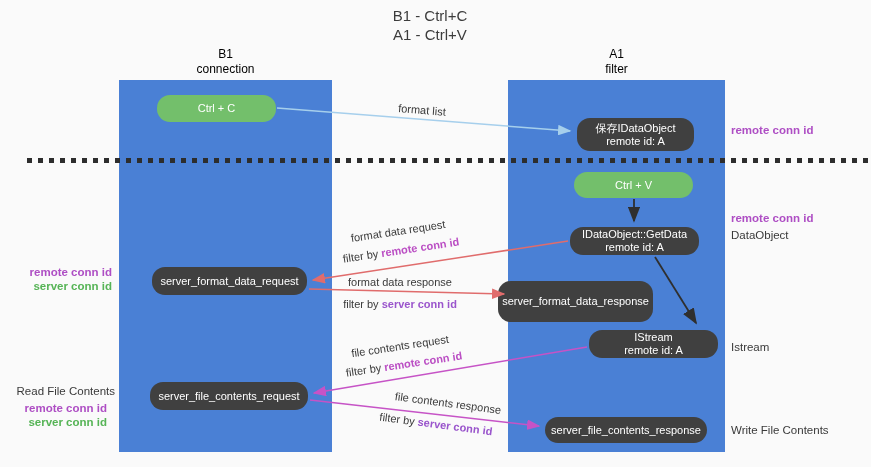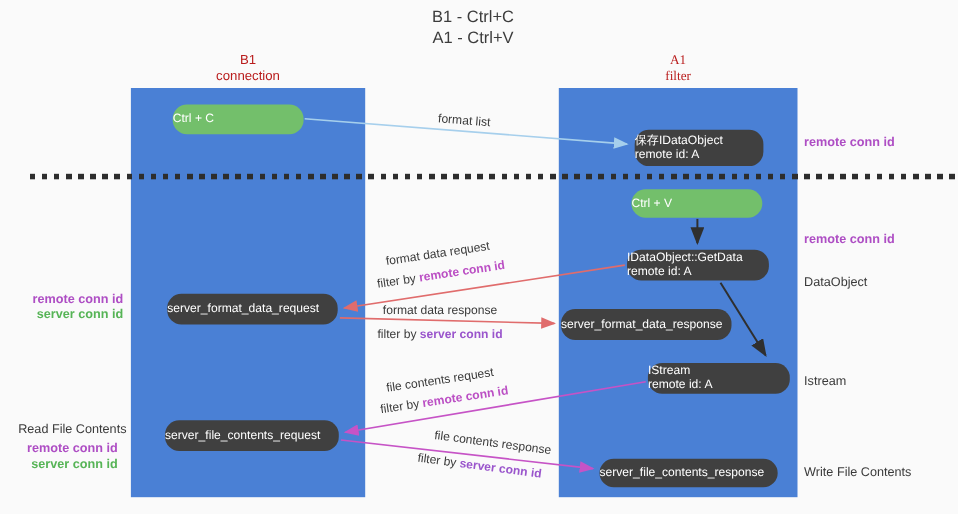--- a/index.html
+++ b/index.html
@@ -9,36 +9,36 @@
     font-family:"Liberation Sans","DejaVu Sans",sans-serif;
     color:#3a3a3a;
     padding-left:32px;
   }
   .title{position:absolute;top:6px;left:0;width:860px;text-align:center;
     font-size:15px;line-height:19px;color:#3c3c3c;}
   .lane{position:absolute;top:80px;height:372px;background:#4a80d5;}
   .lane-b1{left:119px;width:213px;}
   .lane-a1{left:508px;width:217px;}
   .lane-header{position:absolute;top:47px;text-align:center;
-    font-size:12px;line-height:15px;color:#b91c1c;}
+    font-size:12px;line-height:15px;color:#000000;}
   .lane-header.b1{left:119px;width:213px;}
-  .lane-header.a1{left:508px;width:217px;font-family:Liberation Serif, serif;}
+  .lane-header.a1{left:508px;width:217px;}
   .dashes{position:absolute;top:158px;left:27px;width:844px;height:5px;
     background:repeating-linear-gradient(90deg,#2d2d2d 0 5px,transparent 5px 11px);}
-  .box{position:absolute;display:flex;flex-direction:column;align-items:flex-start;
+  .box{position:absolute;display:flex;flex-direction:column;align-items:center;
     justify-content:center;color:#fff;font-size:11px;line-height:13px;
     text-align:center;white-space:nowrap;border-radius:13px;}
   .green{background:#73bf6b;}
   .orange{background:#404040;}
   .b-ctrlc{left:157px;top:95px;width:119px;height:27px;}
   .b-saveobj{left:577px;top:118px;width:117px;height:33px;}
   .b-ctrlv{left:574px;top:172px;width:119px;height:26px;}
   .b-getdata{left:570px;top:227px;width:129px;height:28px;}
   .b-fmtreq{left:152px;top:267px;width:155px;height:28px;}
-  .b-fmtresp{left:510px;top:281px;width:155px;height:28px;}
+  .b-fmtresp{left:498px;top:281px;width:155px;height:41px;}
   .b-istream{left:589px;top:330px;width:129px;height:28px;}
   .b-filereq{left:150px;top:382px;width:158px;height:28px;}
   .b-fileresp{left:545px;top:417px;width:162px;height:26px;}
   .side{position:absolute;font-size:11.5px;line-height:14px;white-space:nowrap;}
   .purple{color:#ae4ec4;font-weight:bold;}
   .greenlbl{color:#56b456;font-weight:bold;}
   .dark{color:#3a3a3a;}
   .right-col{left:731px;}
   .leftlbl{left:0;width:112px;text-align:right;}
   .flow{position:absolute;font-size:11px;white-space:nowrap;color:#3a3a3a;
@@ -143,21 +143,21 @@
     <span>filter by </span><span class="hl-remote">remote conn id</span>
   </div>
 
   <div class="flow" style="left:448px;top:403px;--rot:7.5deg">file contents response</div>
   <div class="flow" style="left:436px;top:424px;--rot:7.5deg">
     <span>filter by </span><span class="hl-server">server conn id</span>
   </div>
 
   <div class="side right-col purple" style="top:123px">remote conn id</div>
   <div class="side right-col purple" style="top:211px">remote conn id</div>
-  <div class="side right-col dark" style="top:250px">DataObject</div>
+  <div class="side right-col dark" style="top:228px">DataObject</div>
   <div class="side right-col dark" style="top:340px">Istream</div>
   <div class="side right-col dark" style="top:423px">Write File Contents</div>
 
   <div class="side leftlbl purple" style="top:265px">remote conn id</div>
   <div class="side leftlbl greenlbl" style="top:279px">server conn id</div>
   <div class="side leftlbl dark" style="top:384px;width:115px">Read File Contents</div>
   <div class="side leftlbl purple" style="top:401px;width:107px">remote conn id</div>
   <div class="side leftlbl greenlbl" style="top:415px;width:107px">server conn id</div>
 
 </div>

